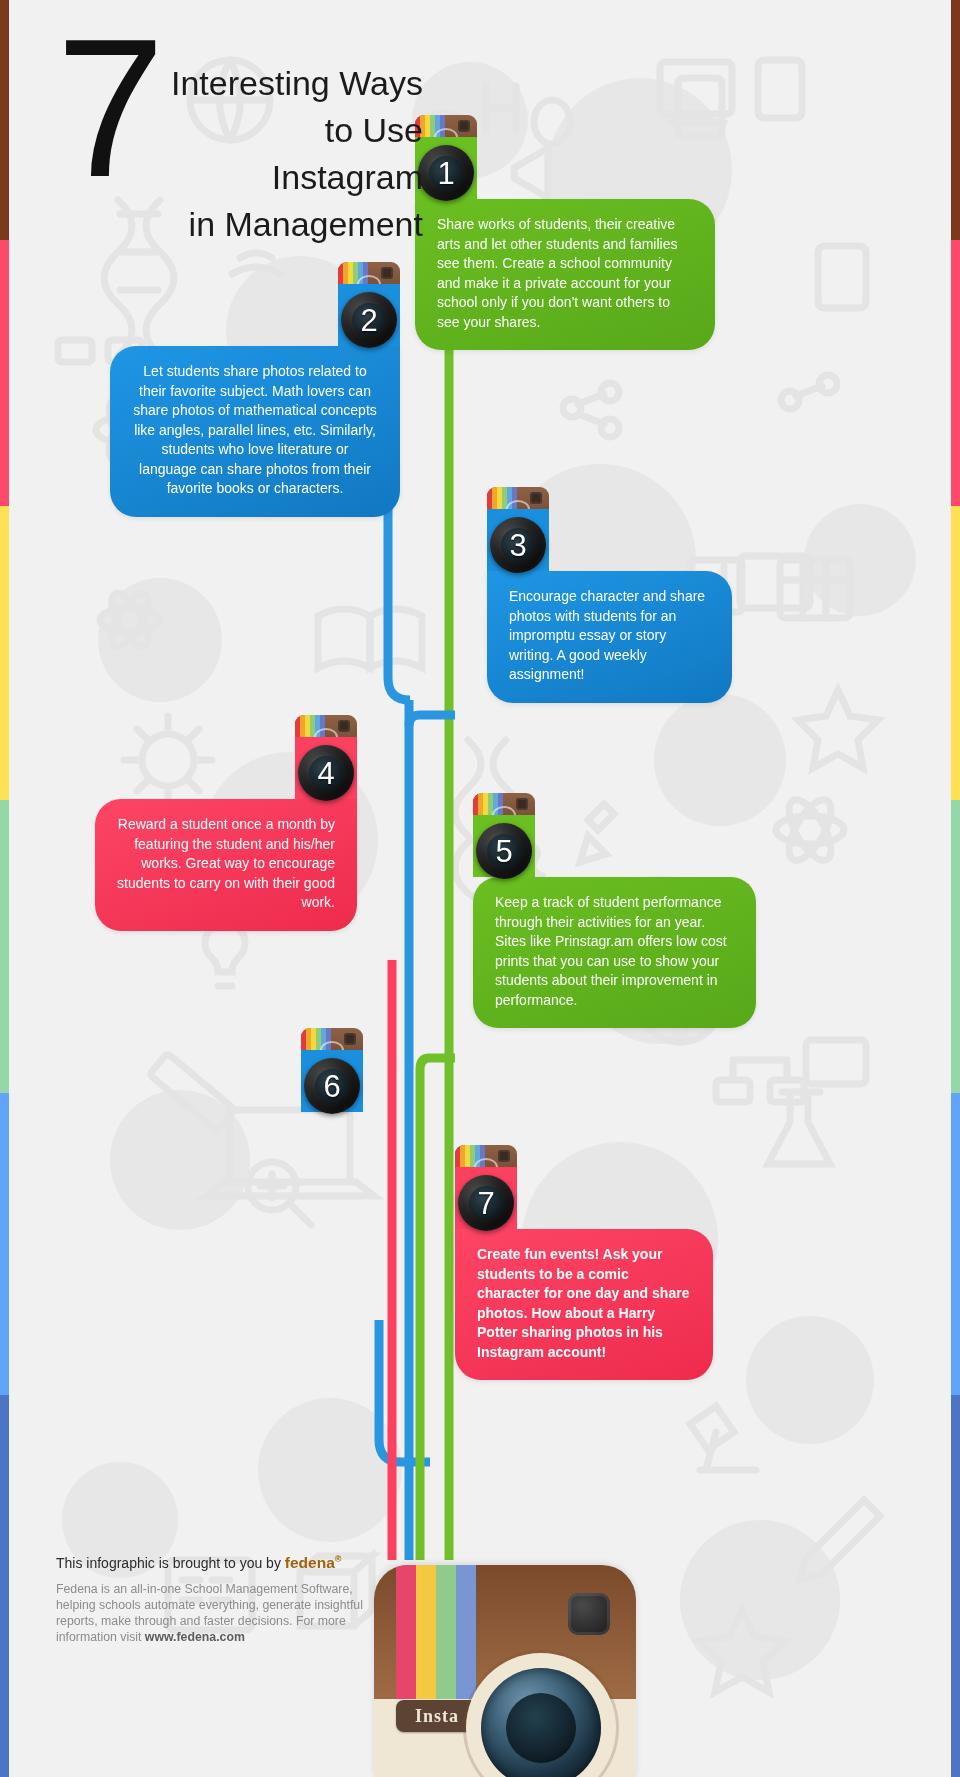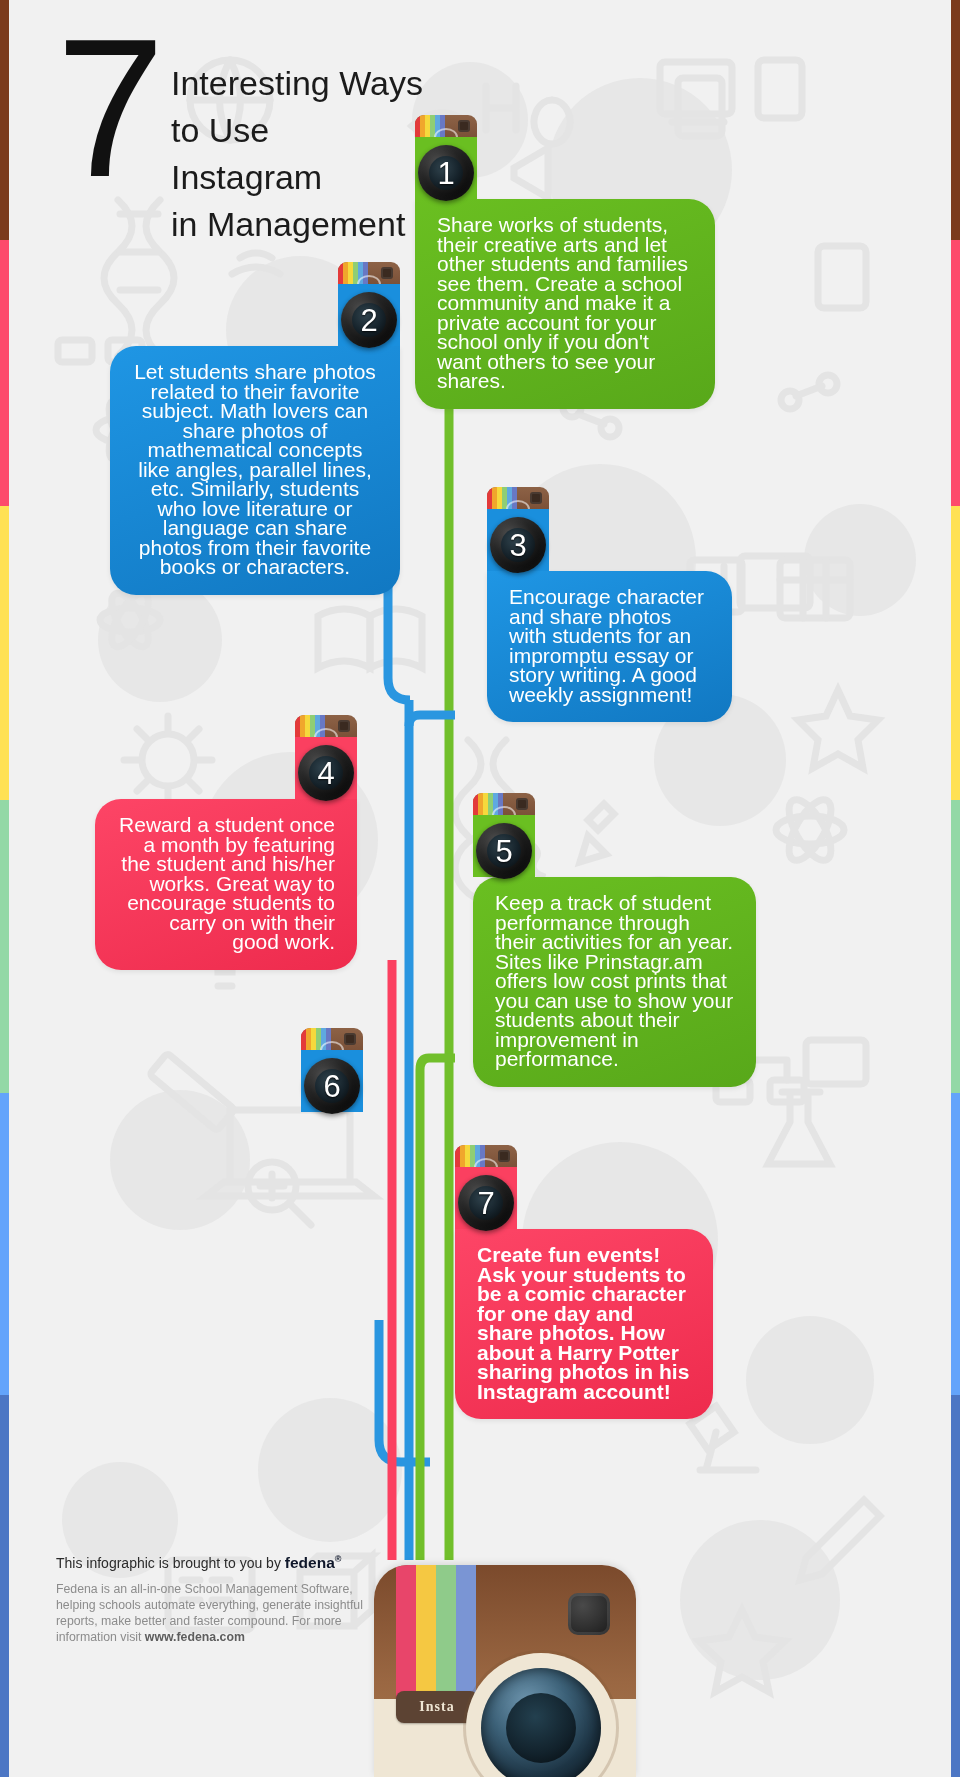--- a/index.html
+++ b/index.html
@@ -20,31 +20,31 @@
   
   .bg-doodles{position:absolute;inset:0;z-index:0;pointer-events:none;}
 
   
   .title-wrap{position:absolute;left:56px;top:46px;z-index:20;display:flex;align-items:flex-start;}
   .big-seven{
     font-family:"Liberation Sans",sans-serif;
     font-size:196px;line-height:150px;font-weight:400;color:#111;
     letter-spacing:-6px;margin-right:12px;margin-top:-12px;
   }
-  .title-lines{font-size:34px;line-height:47px;color:#1b1b1b;font-weight:400;padding-top:14px;}
+  .title-lines{font-size:34px;line-height:47px;color:#1b1b1b;font-weight:400;padding-top:14px;text-align:right;}
 
   
   .rails{position:absolute;inset:0;z-index:5;pointer-events:none;}
 
   
   .card{position:absolute;z-index:10;}
   .card .body{
     position:relative;border-radius:26px;color:#fff;
     box-sizing:border-box;
-    font-size:21px;line-height:19.5px;
+    font-size:14px;line-height:19.5px;
   }
   .card .body .txt{padding:16px 22px 18px 22px;}
   .card .body.align-right .txt{text-align:right;}
   .card .body.align-center .txt{text-align:center;}
   .card .body.align-left .txt{text-align:left;}
 
   
   .stem{position:absolute;width:62px;z-index:12;}
   .stem .cam-top{
     position:relative;height:22px;border-radius:9px 9px 0 0;
@@ -73,40 +73,40 @@
     background:radial-gradient(circle at 40% 35%,#30434d 0%,#16232b 55%,#06090b 100%);
   }
   .lens .num{
     position:relative;z-index:3;color:#fff;font-size:31px;line-height:31px;
     font-weight:400;text-shadow:0 1px 2px rgba(0,0,0,.8);
   }
 
   
   .footer{position:absolute;left:56px;bottom:132px;z-index:30;width:320px;}
   .foot-line1{font-size:14px;color:#2b2b2b;margin-bottom:9px;}
-  .foot-line1 .brand{color:#0f172a;font-weight:bold;font-size:15.5px;}
+  .foot-line1 .brand{color:#a16207;font-weight:bold;font-size:15.5px;}
   .foot-line1 .brand sup{font-size:9px;}
   .foot-body{font-size:12.3px;line-height:16px;color:#8c8c8c;}
   .foot-body b{color:#5d5d5d;}
 
   
   .big-cam{
     position:absolute;left:374px;bottom:0;width:262px;height:212px;z-index:25;
     border-radius:34px 34px 0 0;
     background:linear-gradient(#7b4a2c,#9a6742 55%,#a97a52);
     overflow:hidden;
     box-shadow:0 -2px 6px rgba(0,0,0,.10);
   }
   .big-cam .stripes{position:absolute;left:22px;top:0;width:80px;height:134px;display:flex;}
   .big-cam .stripes i{display:block;width:20px;height:100%;}
   .big-cam .cream{position:absolute;left:0;right:0;bottom:0;height:78px;background:#efe6d4;}
   .big-cam .insta-badge{
-    position:absolute;left:22px;bottom:54px;width:82px;height:32px;border-radius:8px;
+    position:absolute;left:22px;bottom:45px;width:82px;height:32px;border-radius:8px;
     background:#5c4333;color:#efe6d4;font-family:"Liberation Serif",serif;
-    font-weight:bold;font-size:14px;display:flex;align-items:center;justify-content:center;
+    font-weight:bold;font-size:18px;display:flex;align-items:center;justify-content:center;
     letter-spacing:1px;box-shadow:0 1px 2px rgba(0,0,0,.3);
   }
   .big-cam .biglens{
     position:absolute;left:92px;bottom:-26px;width:150px;height:150px;border-radius:50%;
     background:#efe6d4;display:flex;align-items:center;justify-content:center;
     box-shadow:0 0 0 3px rgba(120,80,50,.22);
   }
   .big-cam .biglens .g1{
     width:120px;height:120px;border-radius:50%;
     background:radial-gradient(circle at 38% 28%,#6d94ad 0%,#3d6279 34%,#1d3444 66%,#0d1a24 100%);
@@ -469,21 +469,21 @@
     </div>
   </div>
 
   <div class="footer">
     <div class="foot-line1">
       <span>This infographic is brought to you by </span><span class="brand"><span>fedena</span><sup>®</sup></span>
     </div>
     <div class="foot-body">
       <div>Fedena is an all-in-one School Management Software,</div>
       <div>helping schools automate everything, generate insightful</div>
-      <div>reports, make better and faster compound. For more</div>
+      <div>reports, make through and faster decisions. For more</div>
       <div><span>information visit </span><b>www.fedena.com</b></div>
     </div>
   </div>
 
   <div class="big-cam">
     <div class="stripes">
         <i style="background: rgb(232, 69, 106);"></i>
         <i style="background: rgb(245, 200, 66);"></i>
         <i style="background: rgb(143, 203, 138);"></i>
         <i style="background: rgb(122, 149, 212);"></i>

